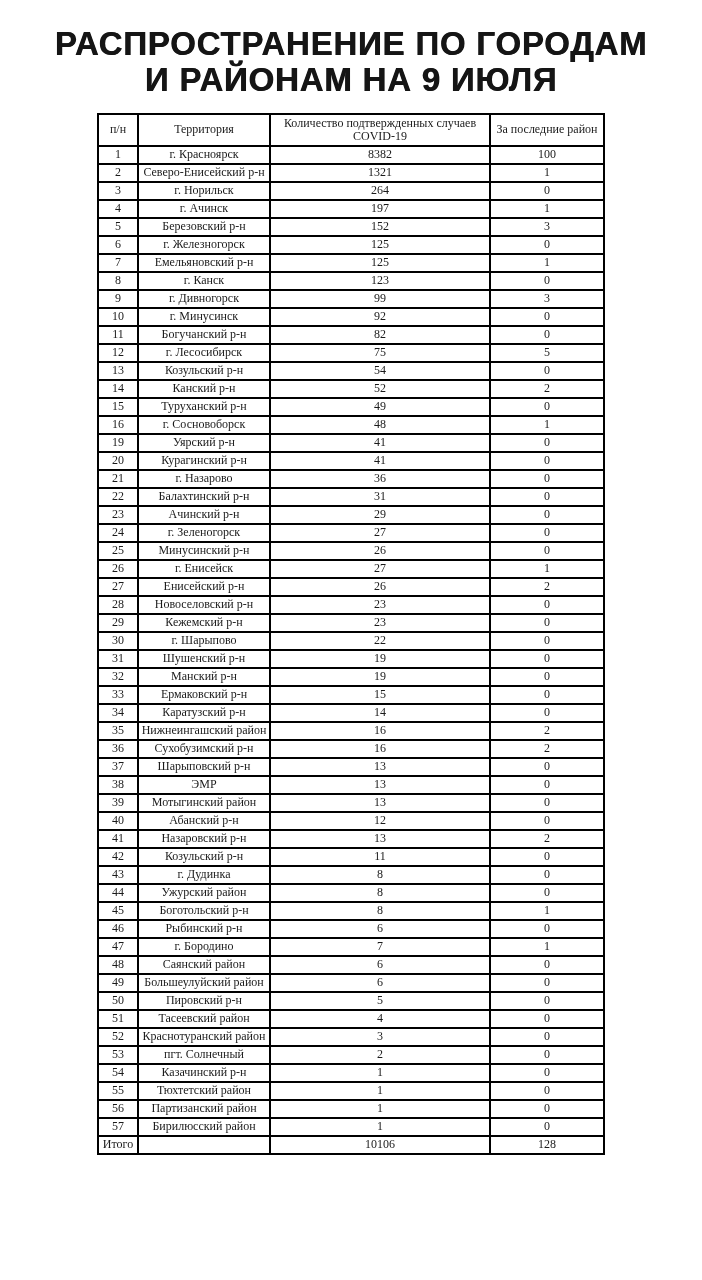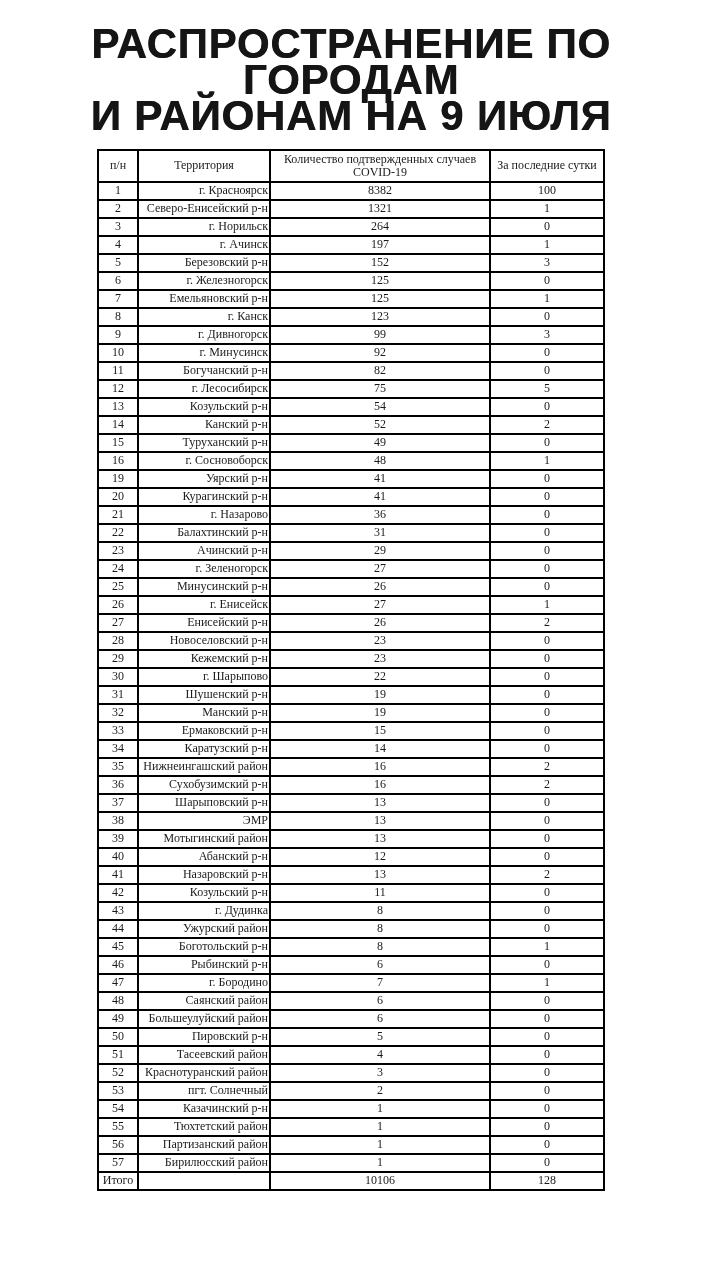--- a/index.html
+++ b/index.html
@@ -12,21 +12,21 @@
     height: 1280px;
     font-family: "Liberation Serif", serif;
     color: #1a1a1a;
     overflow: hidden;
   }
   .title {
     margin: 26px 0 0 0;
     text-align: center;
     font-family: "Liberation Sans", "DejaVu Sans", sans-serif;
     font-weight: 800;
-    font-size: 42px;
+    font-size: 33px;
     line-height: 36px;
     letter-spacing: 0.8px;
     color: #151515;
     text-shadow: 0.6px 0 0 currentColor;
   }
   table.covid {
     border-collapse: collapse;
     table-layout: fixed;
     width: 506px;
     margin: 15px auto 0 auto;
@@ -48,21 +48,21 @@
   }
   table.covid th {
     font-weight: normal;
     padding: 2px 2px;
   }
   table.covid td {
     height: 16px;
     white-space: nowrap;
     overflow: hidden;
   }
-  table.covid td.cell-territory { letter-spacing: 0; text-align: right; }
+  table.covid td.cell-territory { letter-spacing: 0; }
   table.covid tr.total-row td { font-weight: normal; }
 </style>
 </head>
 <body>
 
 <h1 class="title">
   <span>РАСПРОСТРАНЕНИЕ ПО ГОРОДАМ</span><br>
   <span>И РАЙОНАМ НА 9 ИЮЛЯ</span>
 </h1>
 
@@ -71,21 +71,21 @@
     <col class="c-num">
     <col class="c-terr">
     <col class="c-cases">
     <col class="c-day">
   </colgroup>
   <thead>
     <tr>
       <th>п/н</th>
       <th>Территория</th>
       <th>Количество подтвержденных случаев COVID-19</th>
-      <th>За последние сутки</th>
+      <th>За последние район</th>
     </tr>
   </thead>
   <tbody>
       <tr>
         <td class="cell-index">1</td>
         <td class="cell-territory">г. Красноярск</td>
         <td class="cell-cases">8382</td>
         <td class="cell-last-day">100</td>
       </tr>
       <tr>

